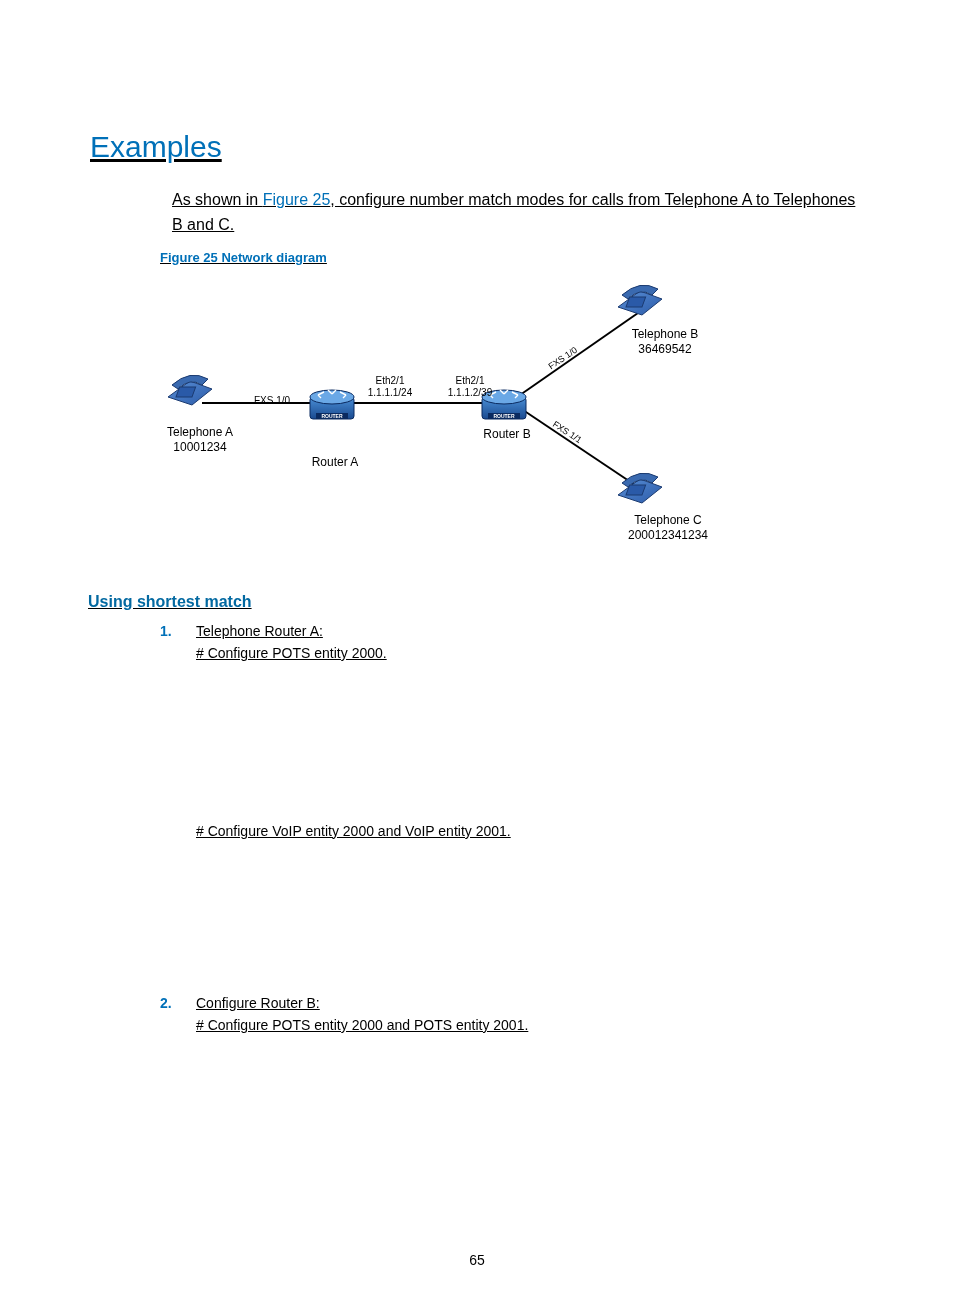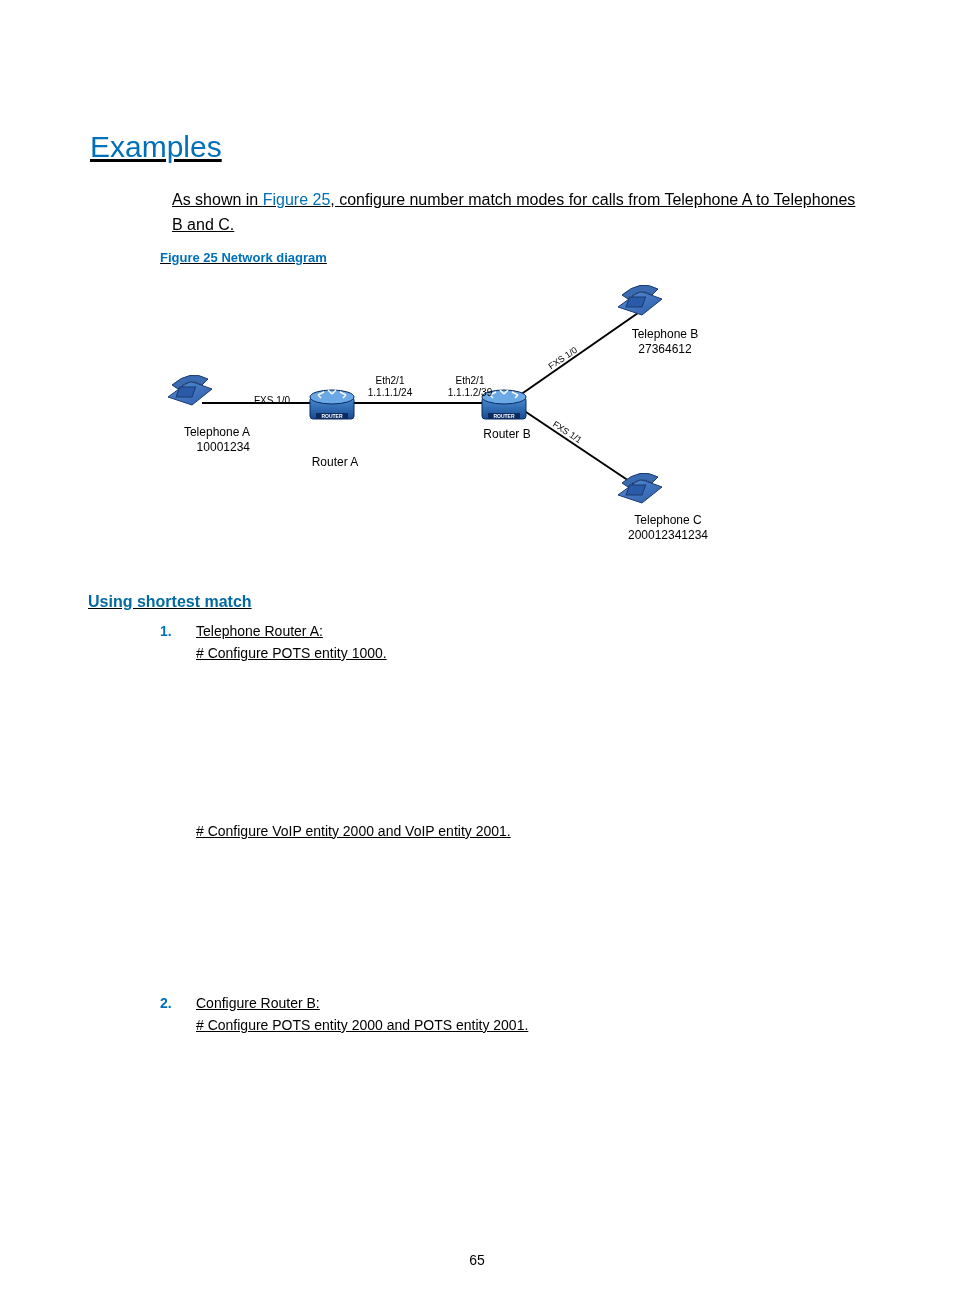--- a/index.html
+++ b/index.html
@@ -82,25 +82,25 @@
           <rect x="16" y="12" width="16" height="10" fill="#2a5aa8" stroke="#1a3a70" transform="skewX(-20)"></rect>
         </g>
 
         <g transform="translate(458,198)">
           <path d="M0 22 L22 6 L44 14 L24 30 Z" fill="url(#phoneGrad)" stroke="#1a3a70"></path>
           <path d="M4 10 Q22 -6 40 4 L34 10 Q22 2 10 14 Z" fill="#3a6ab0" stroke="#1a3a70"></path>
           <rect x="16" y="12" width="16" height="10" fill="#2a5aa8" stroke="#1a3a70" transform="skewX(-20)"></rect>
         </g>
       </svg>
 
-      <div class="dev-label" style="left:-10px;top:150px;width:100px;text-align:right;">
+      <div class="dev-label" style="left:-10px;top:150px;width:100px;">
         <span>Telephone A</span><br><span>10001234</span>
       </div>
       <div class="dev-label" style="left:455px;top:52px;width:100px;">
-        <span>Telephone B</span><br><span>27364612</span>
+        <span>Telephone B</span><br><span>36469542</span>
       </div>
       <div class="dev-label" style="left:448px;top:238px;width:120px;">
         <span>Telephone C</span><br><span>200012341234</span>
       </div>
       <div class="dev-label" style="left:140px;top:152px;width:70px;margin-top:28px;">Router A</div>
       <div class="dev-label" style="left:312px;top:152px;width:70px;">Router B</div>
 
       <div class="port-label" style="left:82px;top:120px;width:60px;">FXS 1/0</div>
       <div class="port-label" style="left:200px;top:100px;width:60px;">
         <span>Eth2/1</span><br><span>1.1.1.1/24</span>
@@ -111,21 +111,21 @@
       <div class="port-label tiny" style="left:378px;top:78px;width:50px;transform:rotate(-34deg);">FXS 1/0</div>
       <div class="port-label tiny" style="left:382px;top:152px;width:50px;transform:rotate(33deg);">FXS 1/1</div>
     </div>
 
     <h2>Using shortest match</h2>
 
     <ol class="steps">
       <li>
         <span class="num">1.</span>
         <span>Telephone Router A:</span>
-        <div class="stepline"># Configure POTS entity 1000.</div>
+        <div class="stepline"># Configure POTS entity 2000.</div>
         <div class="gap"></div>
         <div class="stepline"># Configure VoIP entity 2000 and VoIP entity 2001.</div>
         <div class="gap2"></div>
       </li>
       <li>
         <span class="num">2.</span>
         <span>Configure Router B:</span>
         <div class="stepline"># Configure POTS entity 2000 and POTS entity 2001.</div>
       </li>
     </ol>

